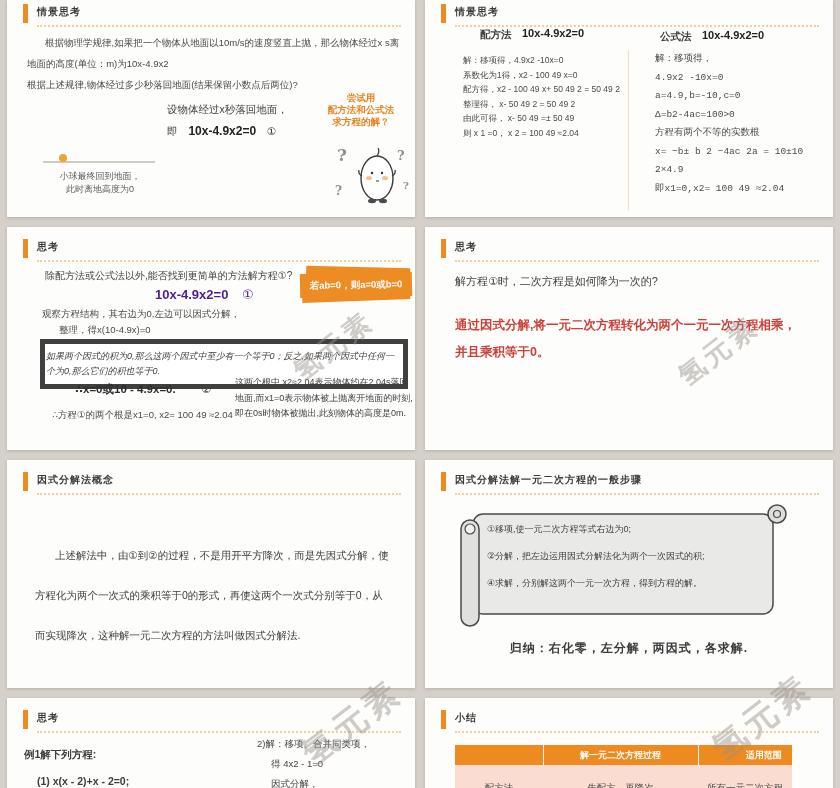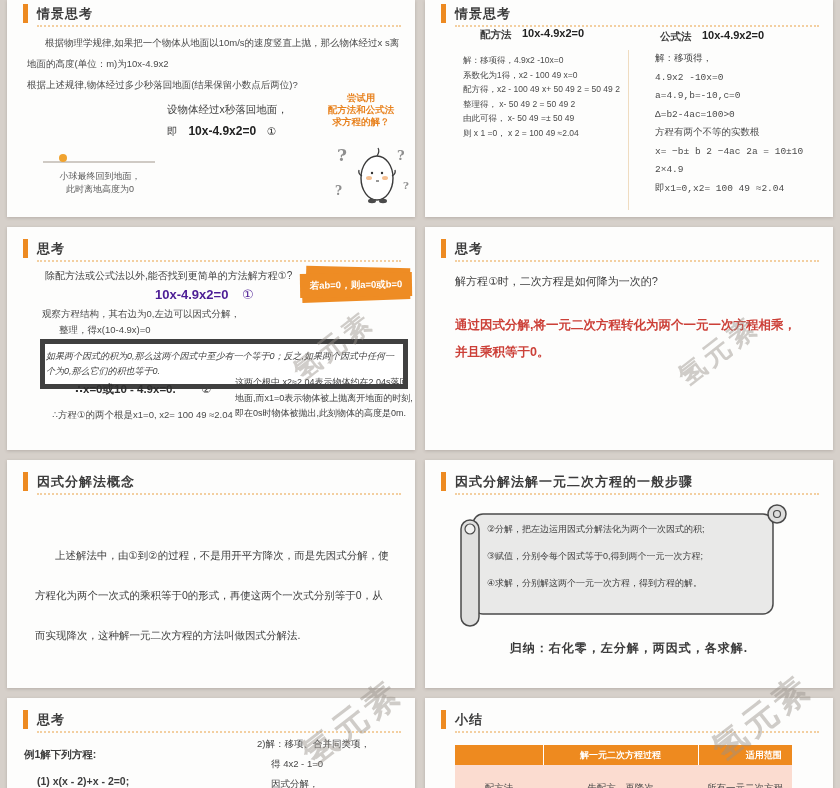--- a/index.html
+++ b/index.html
@@ -10,21 +10,21 @@
     color:#454545;
   }
   .card{
     position:absolute;background:#fdfdfc;
     box-shadow:0 1px 3px rgba(90,80,70,.25);
   }
   
   .title-row{position:absolute;left:16px;top:12px;right:14px;height:22px;}
   .title-row.hi{top:4px;}
   .accent-bar{position:absolute;left:0;top:0;width:5px;height:19px;background:#ED8A21;}
-  .title-text{position:absolute;left:14px;top:1px;font-size:13px;font-weight:bold;color:#3c3c3c;letter-spacing:1px;white-space:nowrap;}
+  .title-text{position:absolute;left:14px;top:1px;font-size:10px;font-weight:bold;color:#3c3c3c;letter-spacing:1px;white-space:nowrap;}
   .title-dots{position:absolute;left:14px;right:0;top:21px;border-top:2px dotted #F3CFA0;}
   .abs{position:absolute;}
   .sm{font-size:9px;color:#4b4b4b;}
   .md{font-size:10px;color:#434343;}
   .bold{font-weight:bold;}
   .red{color:#4c1d95;}
   
   .s1-para{width:378px;font-size:9.5px;line-height:21px;color:#4a4a4a;}
   .indent{text-indent:1.9em;}
   .hint{width:96px;text-align:center;font-size:9.5px;font-weight:bold;color:#E8821E;line-height:12px;}
@@ -205,22 +205,22 @@
     </div>
     <div class="abs" style="left:34px;top:42px;width:340px;height:130px;">
       <svg width="340" height="130" viewBox="0 0 340 130">
         <rect x="14" y="12" width="300" height="100" rx="10" fill="#E9E9E8" stroke="#4a4a4a" stroke-width="1.5"></rect>
         <rect x="2" y="18" width="18" height="106" rx="9" fill="#E0E0DF" stroke="#4a4a4a" stroke-width="1.5"></rect>
         <circle cx="11" cy="27" r="5" fill="#F1F1F0" stroke="#4a4a4a" stroke-width="1.2"></circle>
         <circle cx="318" cy="12" r="9" fill="#DEDEDD" stroke="#4a4a4a" stroke-width="1.5"></circle>
         <circle cx="318" cy="12" r="3.5" fill="none" stroke="#4a4a4a" stroke-width="1.2"></circle>
       </svg>
       <div class="abs steps" style="left:28px;top:14px;">
+        <div>①移项,使一元二次方程等式右边为0;</div>
         <div>②分解，把左边运用因式分解法化为两个一次因式的积;</div>
-        <div>③赋值，分别令每个因式等于0,得到两个一元一次方程;</div>
         <div>④求解，分别解这两个一元一次方程，得到方程的解。</div>
       </div>
     </div>
     <div class="abs summary" style="left:0;top:180px;">归纳：右化零，左分解，两因式，各求解.</div>
   </div>
 
   <div class="card" style="left:7px;top:698px;width:408px;height:110px;">
     <div class="title-row">
       <div class="accent-bar"></div>
       <div class="title-text">思考</div>

